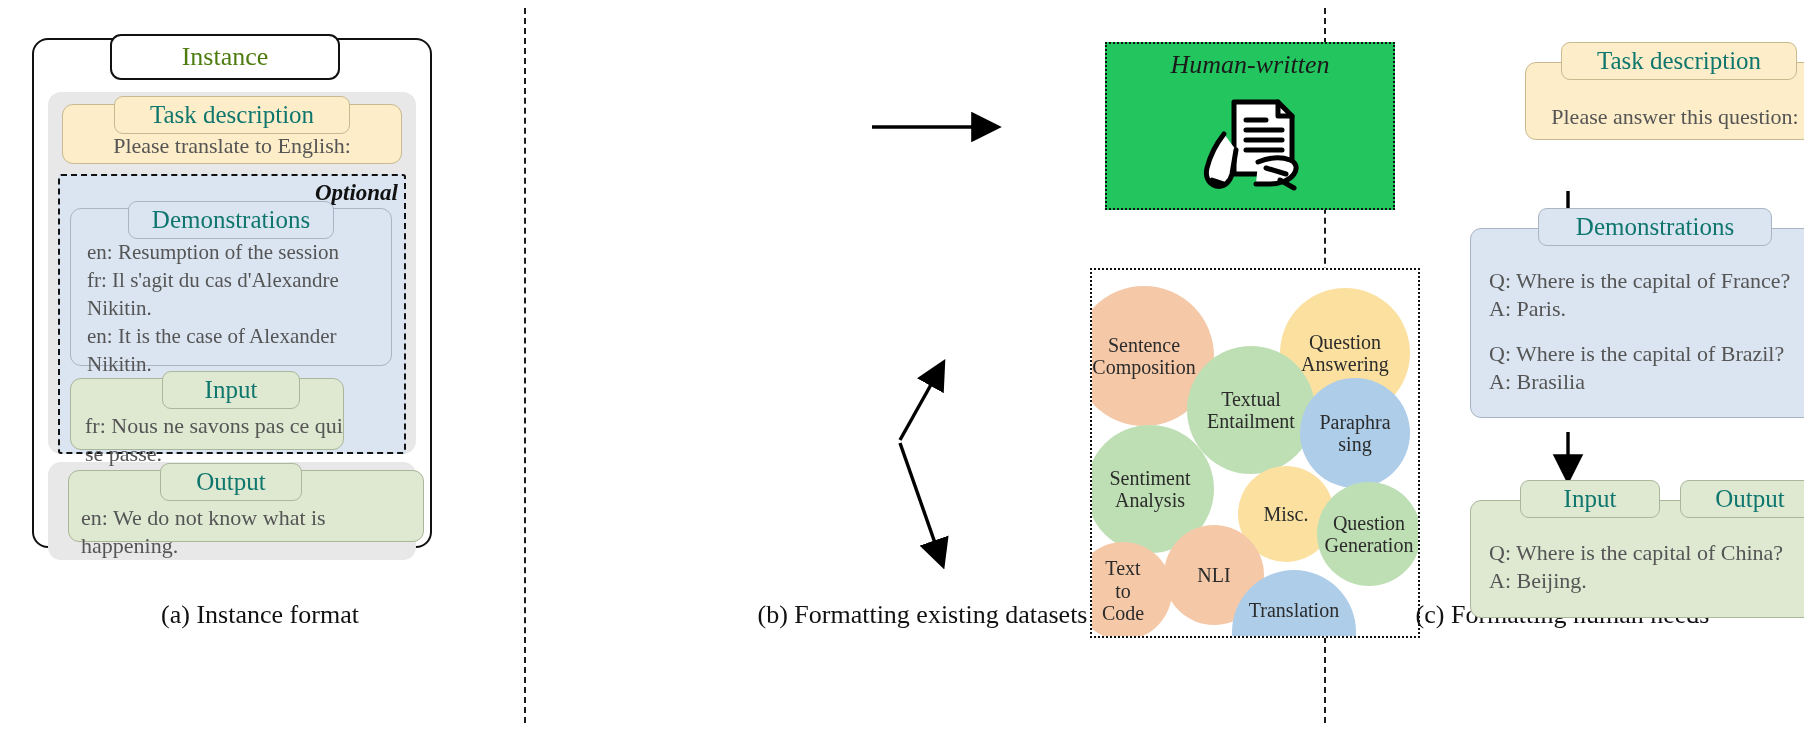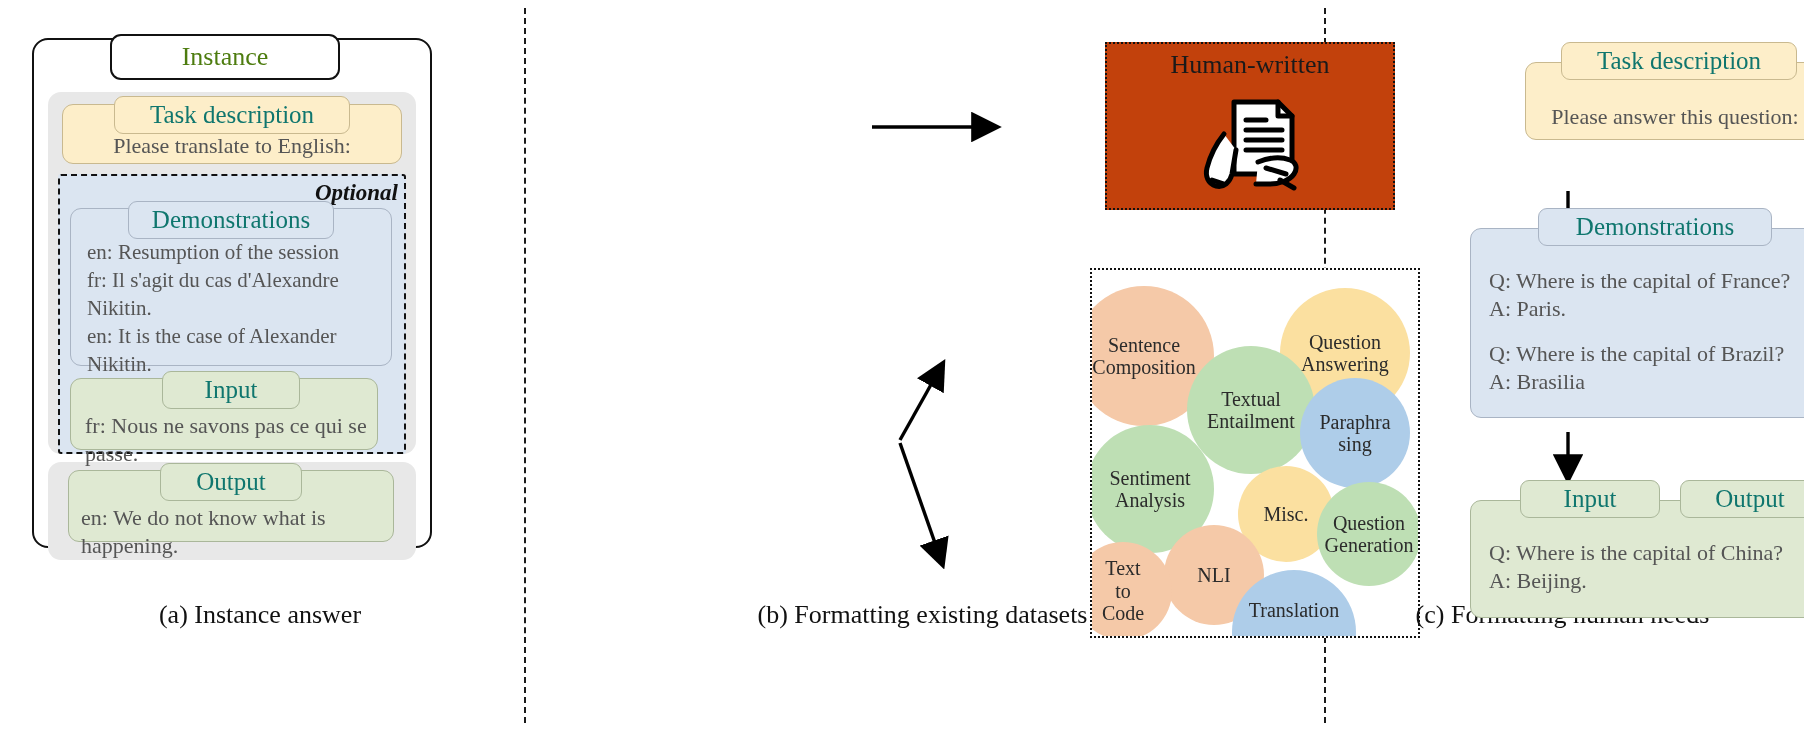--- a/index.html
+++ b/index.html
@@ -73,31 +73,31 @@
   }
   #a-optional-label{
     position:absolute;right:6px;top:4px;font-style:italic;font-weight:bold;font-size:23px;color:#111;
   }
   #a-demo{left:70px;top:208px;width:322px;}
   #a-demo .body{left:0;top:0;width:322px;height:158px;padding:30px 0 0 16px;}
   #a-demo .tab{left:58px;top:-7px;width:206px;box-sizing:border-box;padding:5px 0 6px 0;}
   #a-demo .body p{font-size:21px;line-height:1.33;}
 
   #a-input{left:70px;top:378px;width:322px;}
-  #a-input .body{left:0;top:0;width:308px;height:72px;padding:33px 0 0 14px;}
+  #a-input .body{left:0;top:0;width:274px;height:72px;padding:33px 0 0 14px;}
   #a-input .tab{left:92px;top:-7px;width:138px;box-sizing:border-box;padding:5px 0 6px 0;}
 
   #a-output{left:68px;top:470px;width:326px;}
-  #a-output .body{left:0;top:0;width:326px;height:72px;padding:33px 0 0 12px;}
+  #a-output .body{left:0;top:0;width:356px;height:72px;padding:33px 0 0 12px;}
   #a-output .tab{left:92px;top:-7px;width:142px;box-sizing:border-box;padding:5px 0 6px 0;}
 
   
   #b-human-box{
     position:absolute;left:580px;top:42px;width:290px;height:168px;
-    border:2.6px dotted #111;box-sizing:border-box;background:#c2410c;
+    border:2.6px dotted #111;box-sizing:border-box;background:#22c55e;font-style:italic;
   }
   #b-human-title{position:absolute;left:0;right:0;top:6px;text-align:center;font-size:26px;}
   #b-human-icon{position:absolute;left:50%;top:44px;transform:translateX(-50%);}
 
   #b-nlp-box{
     position:absolute;left:565px;top:268px;width:330px;height:370px;
     border:2.6px dotted #111;box-sizing:border-box;background:#fff;overflow:hidden;
   }
   #b-nlp-title{position:absolute;left:0;right:0;top:6px;text-align:center;font-size:27px;z-index:5;}
   .bub{position:absolute;border-radius:50%;display:flex;align-items:center;justify-content:center;}
@@ -289,15 +289,15 @@
 
   <line x1="900" y1="443" x2="942" y2="563" stroke="#000" stroke-width="3.4" marker-end="url(#ah)"></line>
 
   <line x1="1568" y1="191" x2="1568" y2="240" stroke="#000" stroke-width="3.4" marker-end="url(#ah)"></line>
 
   <line x1="1568" y1="340" x2="1568" y2="398" stroke="#000" stroke-width="3.4"></line>
 
   <line x1="1568" y1="432" x2="1568" y2="478" stroke="#000" stroke-width="3.4" marker-end="url(#ah)"></line>
 </svg>
 
-<div class="caption" id="cap-a">(a) Instance answer</div>
+<div class="caption" id="cap-a">(a) Instance format</div>
 <div class="caption" id="cap-b">(b) Formatting existing datasets</div>
 <div class="caption" id="cap-c">(c) Formatting human needs</div>
 
 </body></html>

